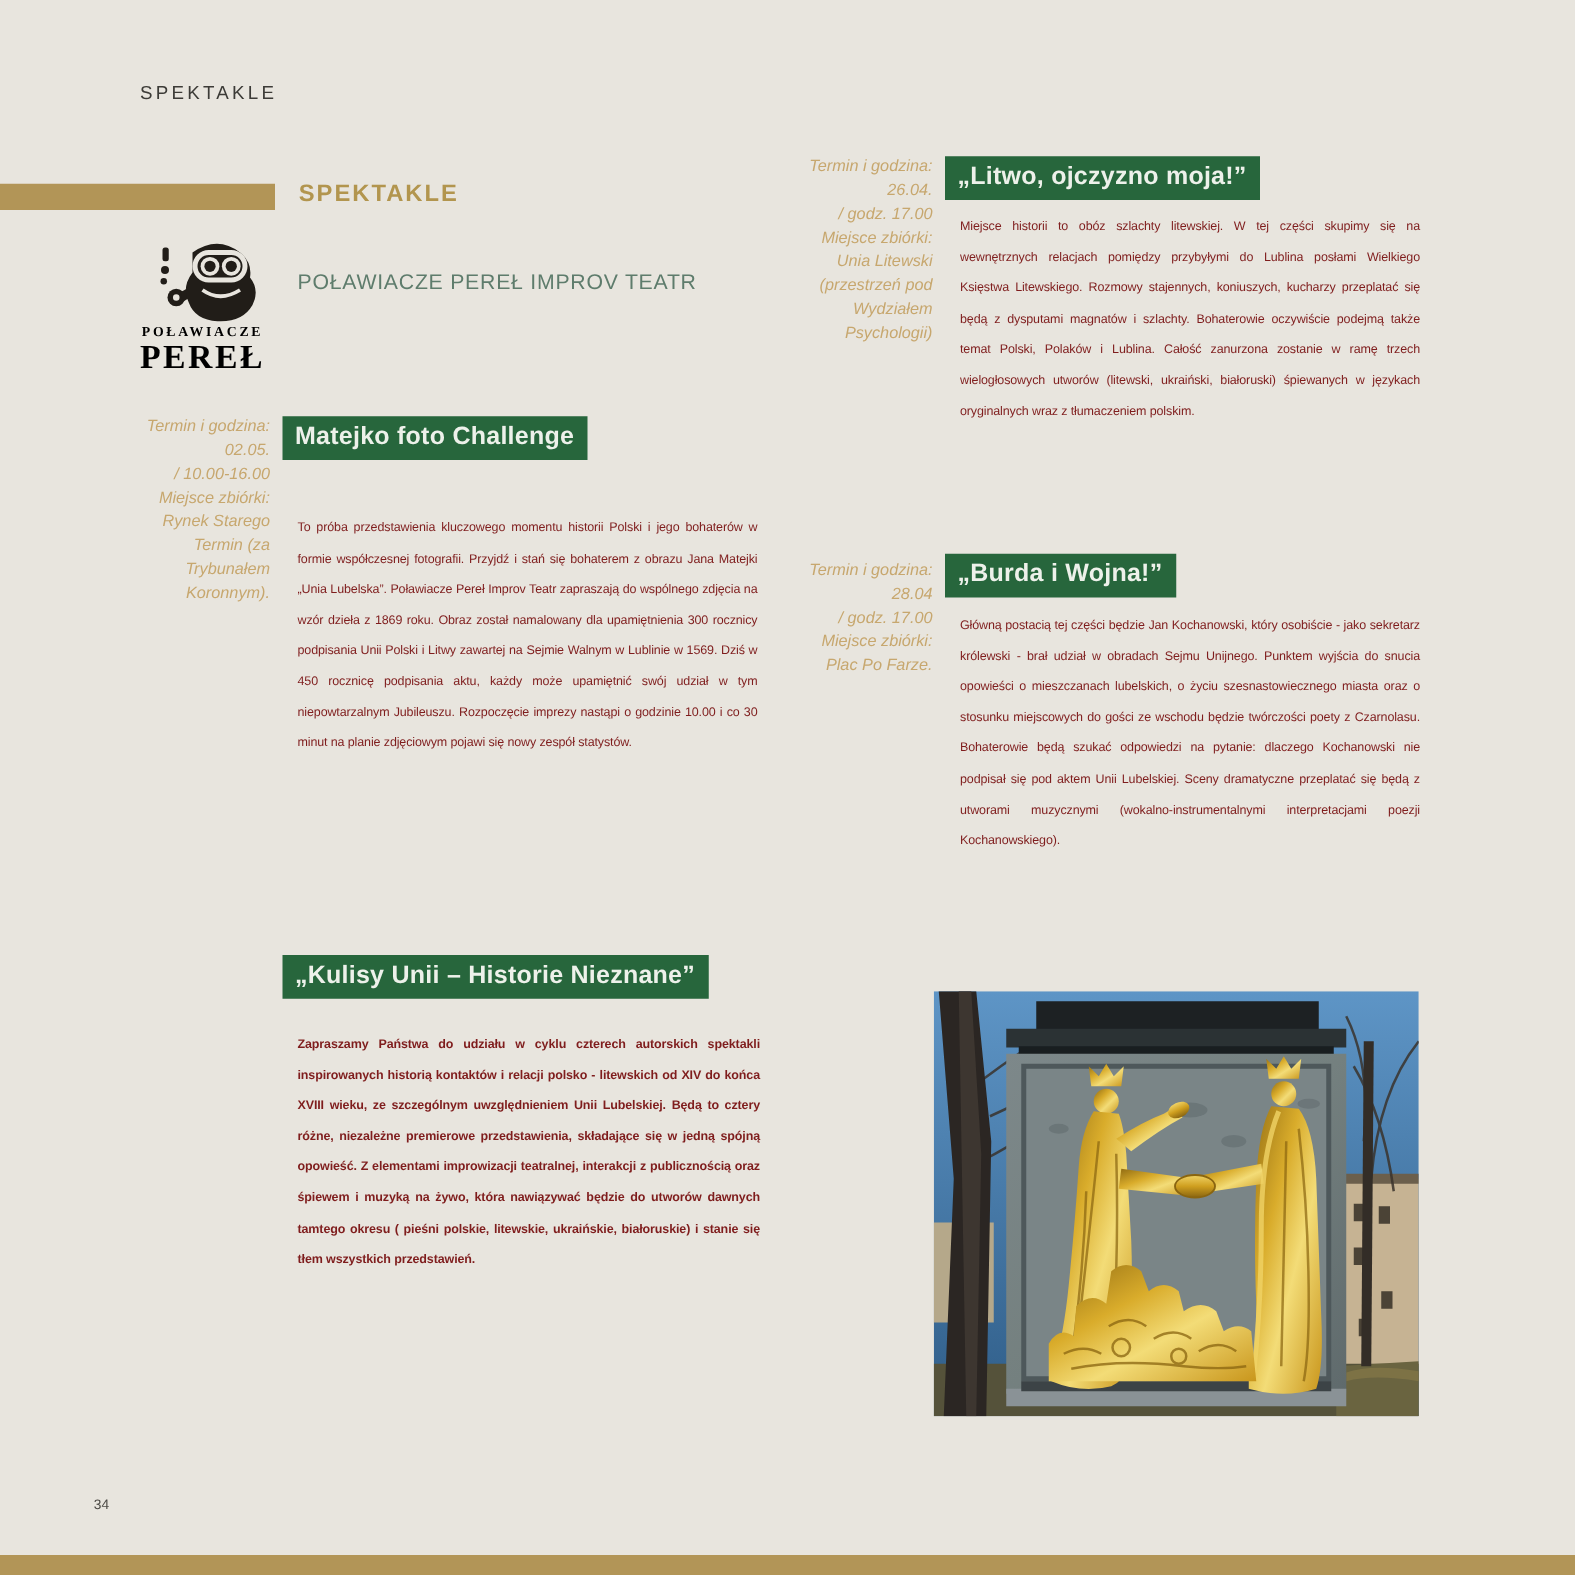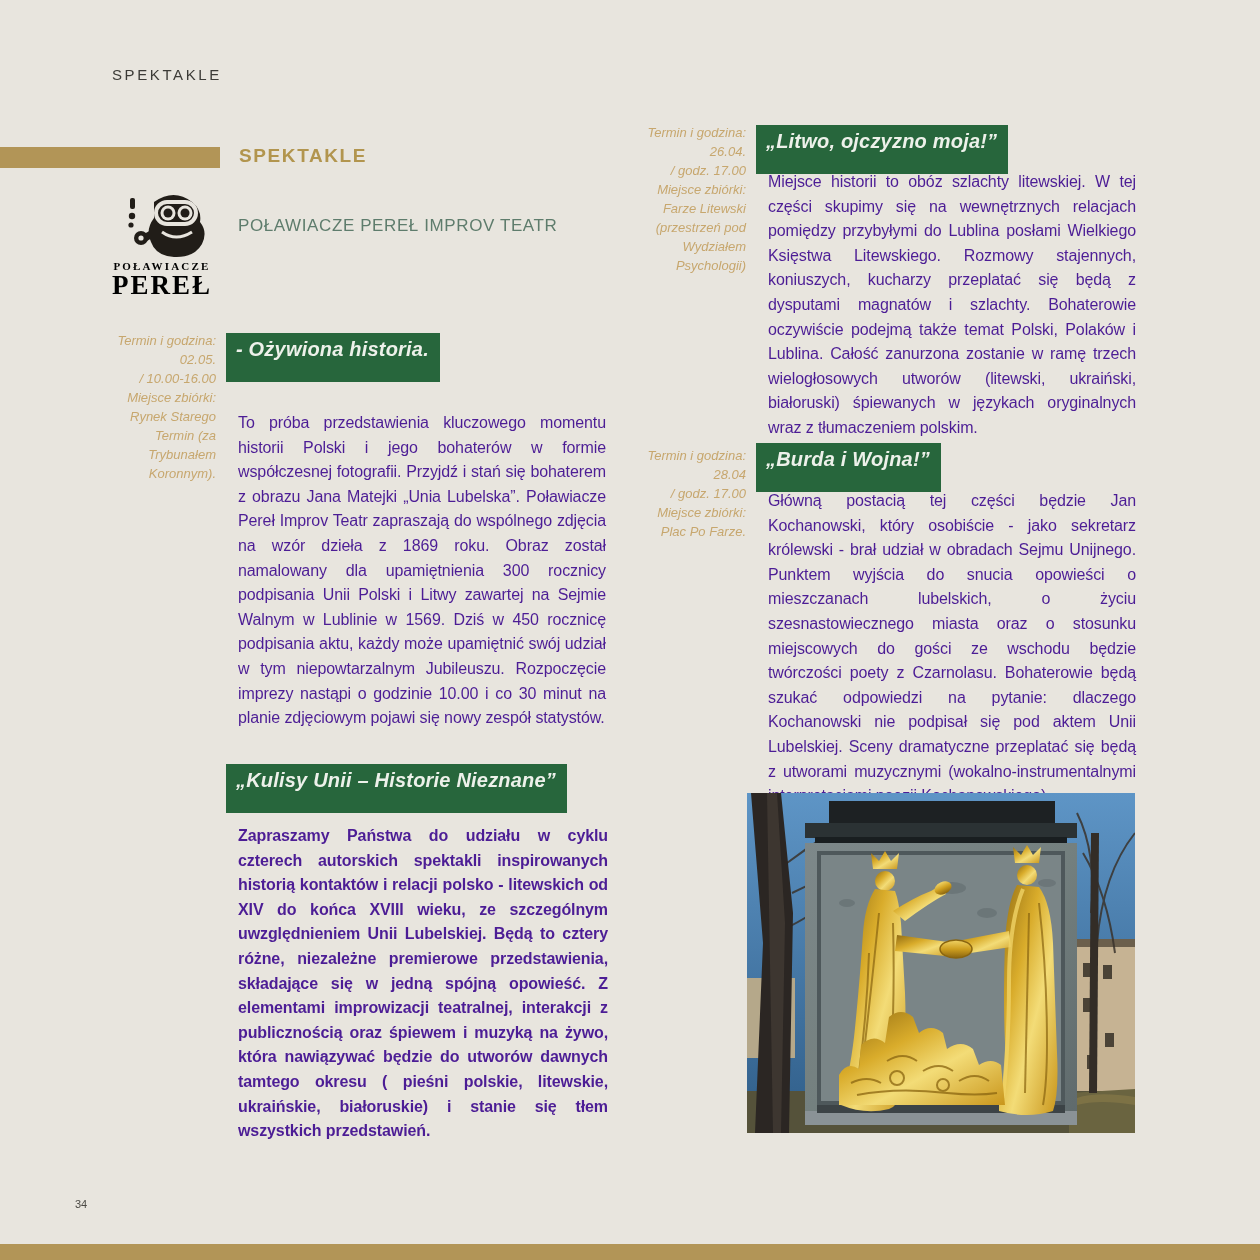--- a/index.html
+++ b/index.html
@@ -49,31 +49,31 @@
   }
   .meta-1{left:40px;top:331px;width:176px;}
   .meta-r1{left:598px;top:123px;width:148px;}
   .meta-r2{left:598px;top:446px;width:148px;}
 
   
   .tag{line-height:0;}
   .tag .line{
     display:inline-block;background:#27663c;color:#edf1ea;
     font-size:20px;font-weight:bold;line-height:26px;
-    padding:3px 11px 20px 10px;letter-spacing:0.2px;font-style:italic;
+    padding:3px 11px 6px 10px;letter-spacing:0.2px;
   }
   .tag-1{left:226px;top:333px;}
   .tag-2{left:226px;top:764px;}
   .tag-r1{left:756px;top:125px;}
   .tag-r2{left:756px;top:443px;}
 
   
   .para{
-    font-size:16px;line-height:24.6px;letter-spacing:-0.1px;
-    text-align:justify;color:#4c1d95;
+    font-size:10px;line-height:24.6px;letter-spacing:-0.1px;
+    text-align:justify;color:#7f1d1d;
   }
   .p-1{left:238px;top:411px;width:368px;}
   .p-2{left:238px;top:824px;width:370px;font-weight:bold;}
   .p-r1{left:768px;top:170px;width:368px;}
   .p-r2{left:768px;top:489px;width:368px;}
 
   
   .photo{left:747px;top:793px;width:388px;height:340px;}
   .photo svg{display:block;}
 
@@ -123,35 +123,35 @@
     <div>02.05.</div>
     <div>/ 10.00-16.00</div>
     <div>Miejsce zbiórki:</div>
     <div>Rynek Starego</div>
     <div>Termin (za</div>
     <div>Trybunałem</div>
     <div>Koronnym).</div>
   </div>
 
 <div class="abs tag tag-1">
-  <div><span class="line">- Ożywiona historia.</span></div>
+  <div><span class="line">Matejko foto Challenge</span></div>
 </div>
 <div class="abs para p-1">To próba przedstawienia kluczowego momentu historii Polski i jego bohaterów w formie współczesnej fotografii. Przyjdź i stań się bohaterem z obrazu Jana Matejki „Unia Lubelska”. Poławiacze Pereł Improv Teatr zapraszają do wspólnego zdjęcia na wzór dzieła z 1869 roku. Obraz został namalowany dla upamiętnienia 300 rocznicy podpisania Unii Polski i Litwy zawartej na Sejmie Walnym w Lublinie w 1569. Dziś w 450 rocznicę podpisania aktu, każdy może upamiętnić swój udział w tym niepowtarzalnym Jubileuszu. Rozpoczęcie imprezy nastąpi o godzinie 10.00 i co 30 minut na planie zdjęciowym pojawi się nowy zespół statystów.</div>
 
 <div class="abs tag tag-2">
   <div><span class="line">„Kulisy Unii – Historie Nieznane”</span></div>
 </div>
 <div class="abs para p-2">Zapraszamy Państwa do udziału w cyklu czterech autorskich spektakli inspirowanych historią kontaktów i relacji polsko - litewskich od XIV do końca XVIII wieku, ze szczególnym uwzględnieniem Unii Lubelskiej. Będą to cztery różne, niezależne premierowe przedstawienia, składające się w jedną spójną opowieść. Z elementami improwizacji teatralnej, interakcji z publicznością oraz śpiewem i muzyką na żywo, która nawiązywać będzie do utworów dawnych tamtego okresu ( pieśni polskie, litewskie, ukraińskie, białoruskie) i stanie się tłem wszystkich przedstawień.</div>
 
 <div class="abs meta meta-r1">
     <div>Termin i godzina:</div>
     <div>26.04.</div>
     <div>/ godz. 17.00</div>
     <div>Miejsce zbiórki:</div>
-    <div>Farze Litewski</div>
+    <div>Unia Litewski</div>
     <div>(przestrzeń pod</div>
     <div>Wydziałem</div>
     <div>Psychologii)</div>
   </div>
 <div class="abs tag tag-r1">
   <div><span class="line">„Litwo, ojczyzno moja!”</span></div>
 </div>
 <div class="abs para p-r1">Miejsce historii to obóz szlachty litewskiej. W tej części skupimy się na wewnętrznych relacjach pomiędzy przybyłymi do Lublina posłami Wielkiego Księstwa Litewskiego. Rozmowy stajennych, koniuszych, kucharzy przeplatać się będą z dysputami magnatów i szlachty. Bohaterowie oczywiście podejmą także temat Polski, Polaków i Lublina. Całość zanurzona zostanie w ramę trzech wielogłosowych utworów (litewski, ukraiński, białoruski) śpiewanych w językach oryginalnych wraz z tłumaczeniem polskim.</div>
 
 <div class="abs meta meta-r2">

